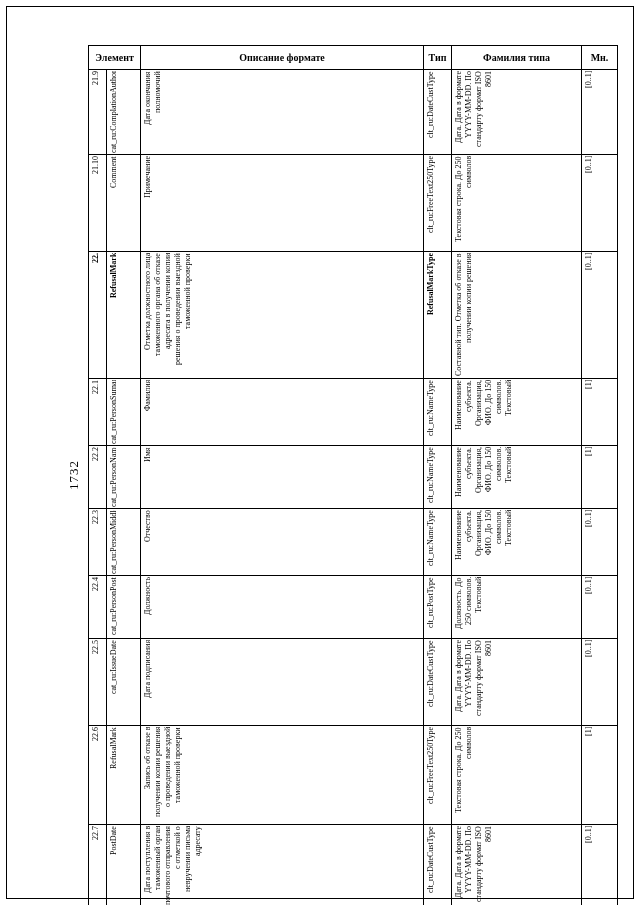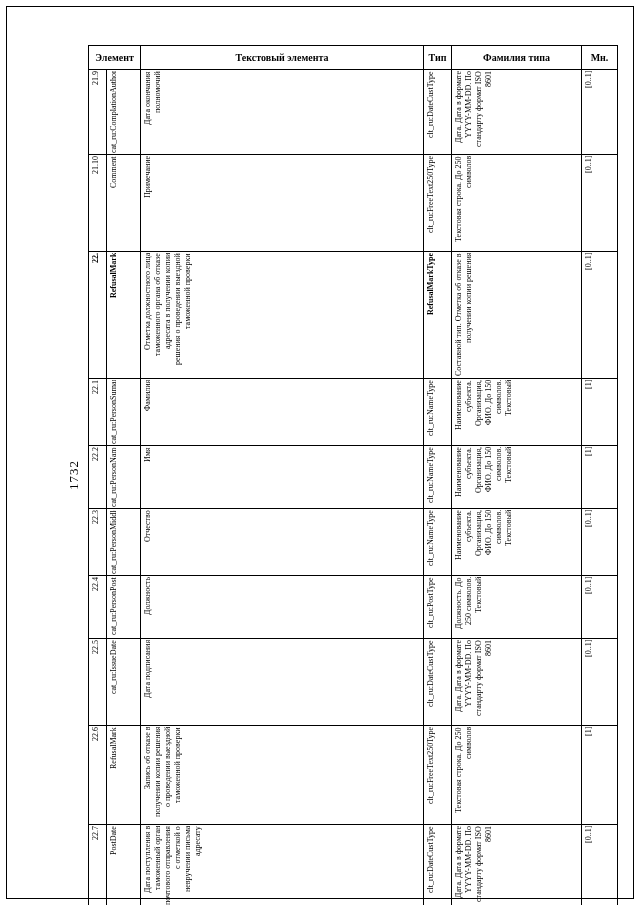--- a/index.html
+++ b/index.html
@@ -80,21 +80,21 @@
       <col style="width:18px">
       <col style="width:34px">
       <col style="width:283px">
       <col style="width:28px">
       <col style="width:130px">
       <col style="width:36px">
     </colgroup>
     <thead>
       <tr>
         <th colspan="2">Элемент</th>
-        <th>Текстовый элемента</th>
+        <th>Описание формате</th>
         <th>Тип</th>
         <th>Фамилия типа</th>
         <th>Мн.</th>
       </tr>
     </thead>
     <tbody>
         <tr>
           <td>
             <div class="vt" style="height: 82px;">21.9</div>
           </td>

